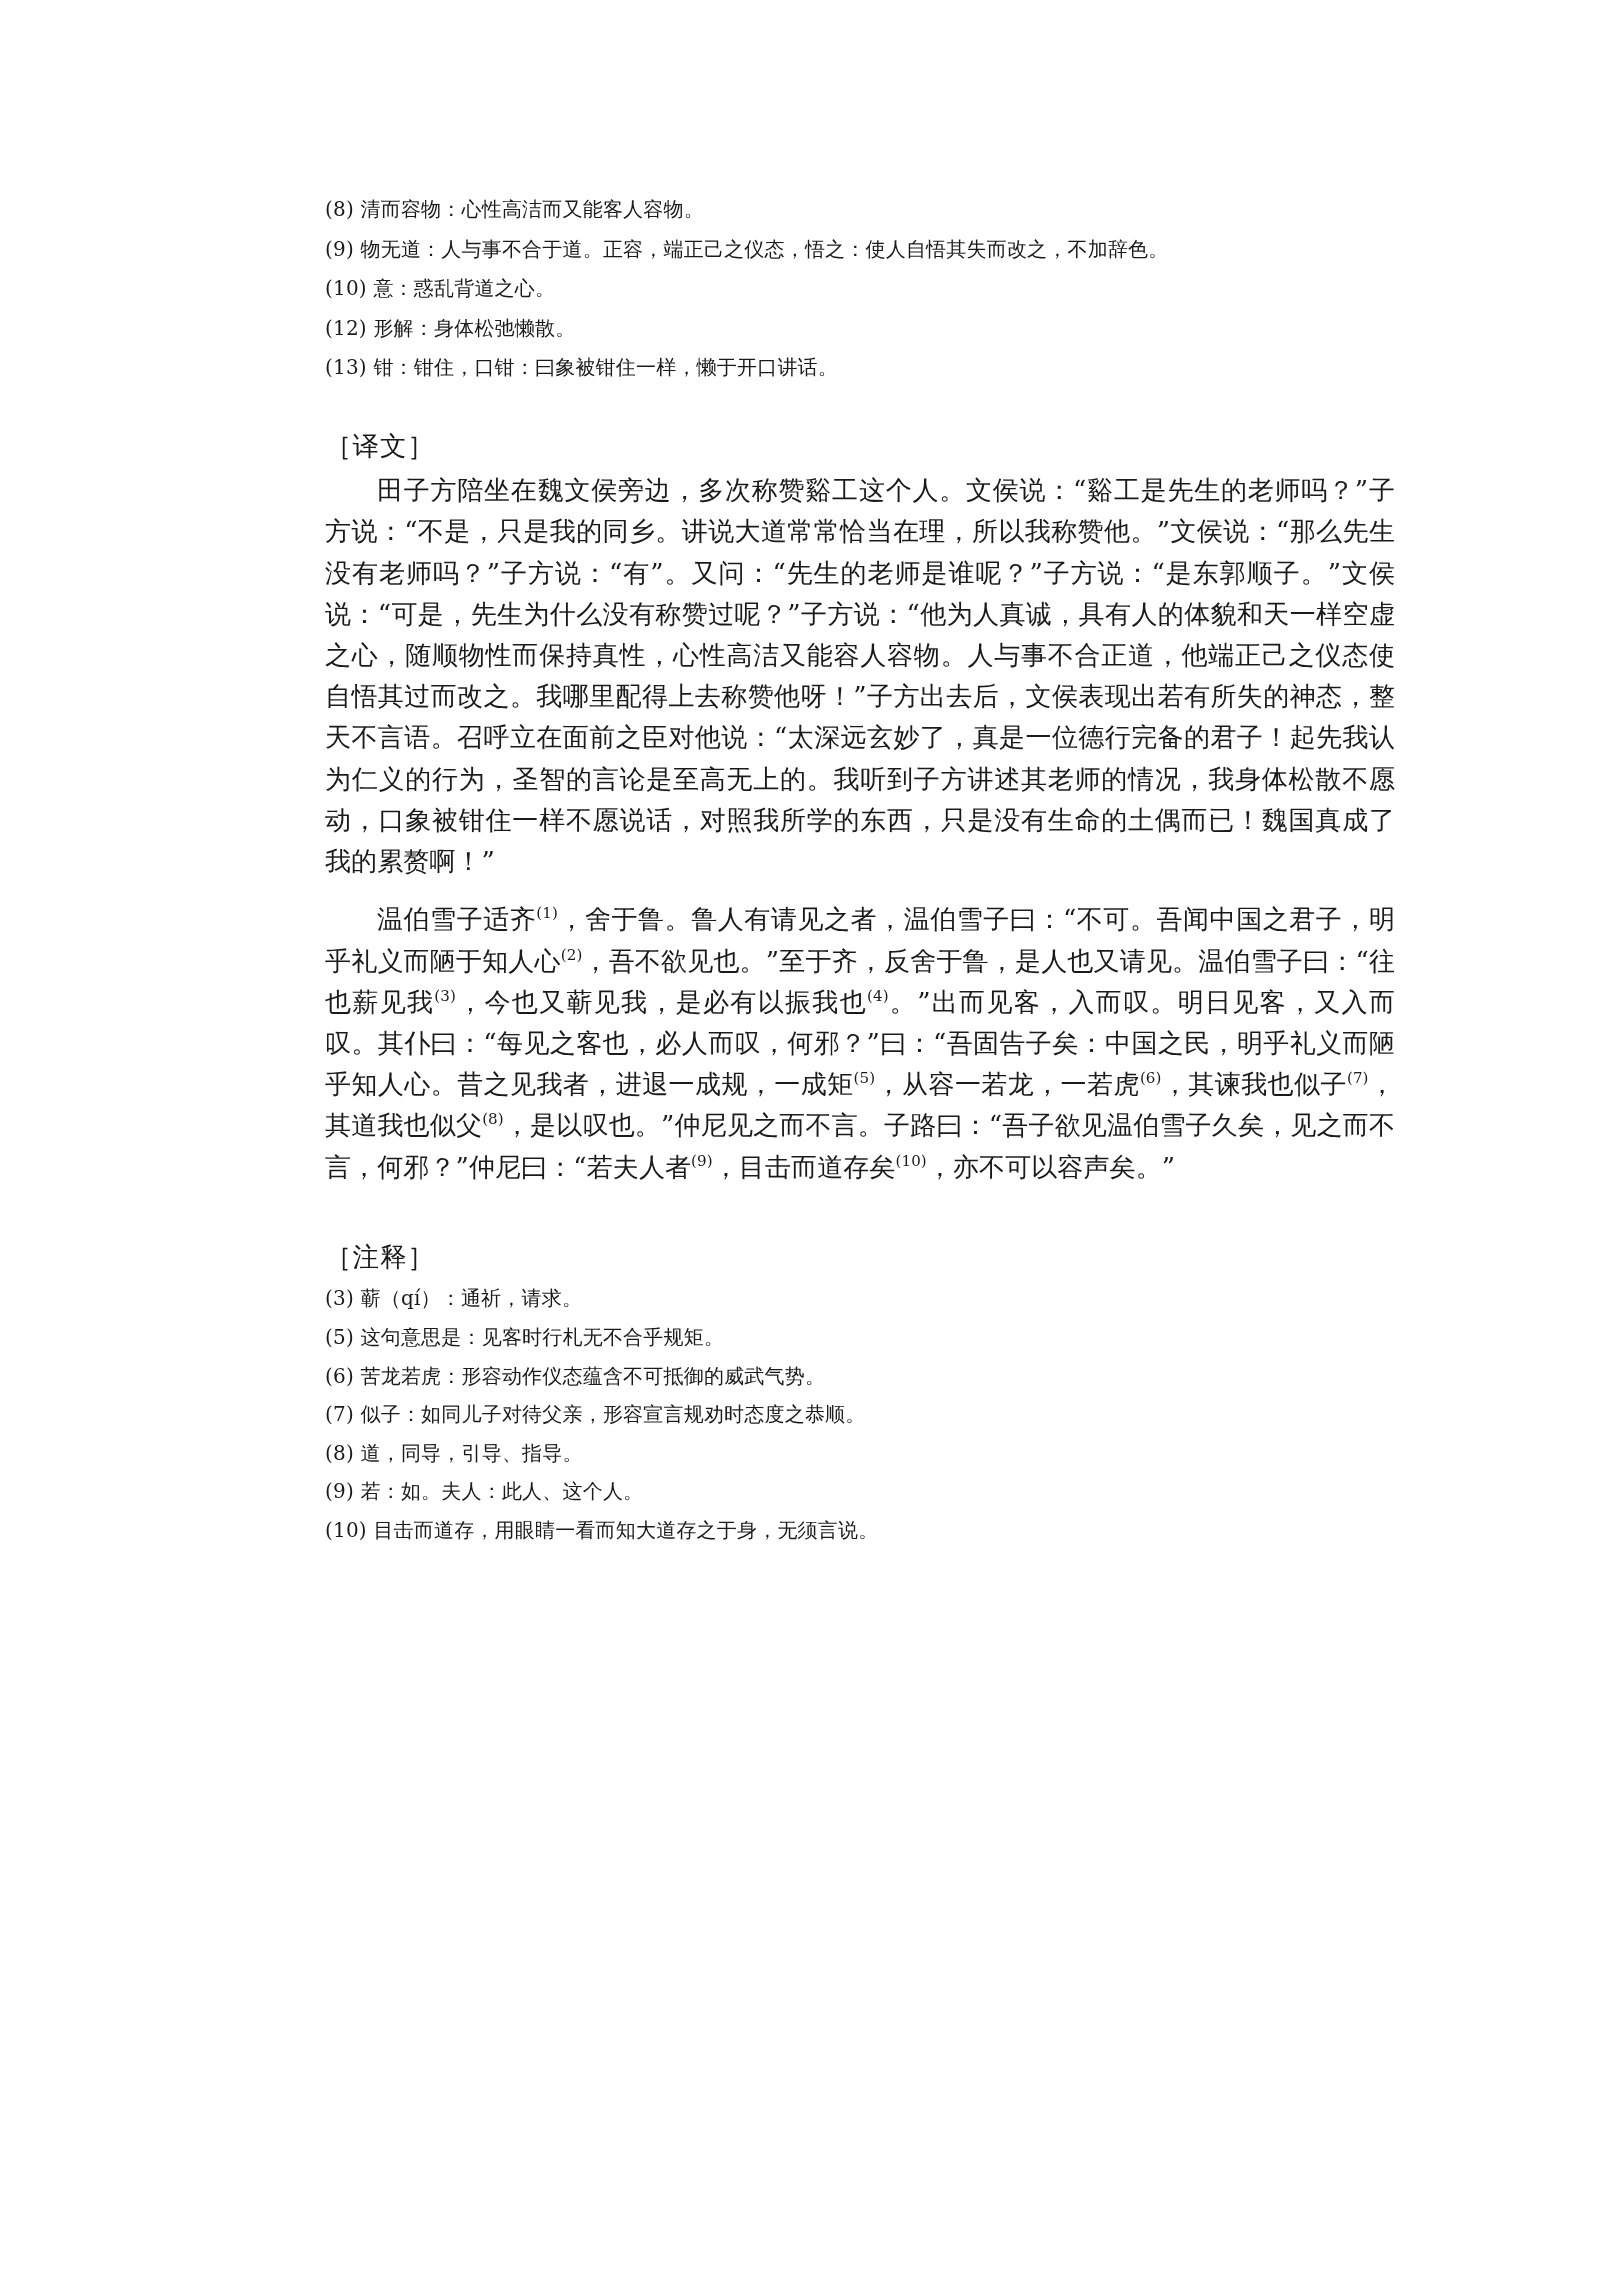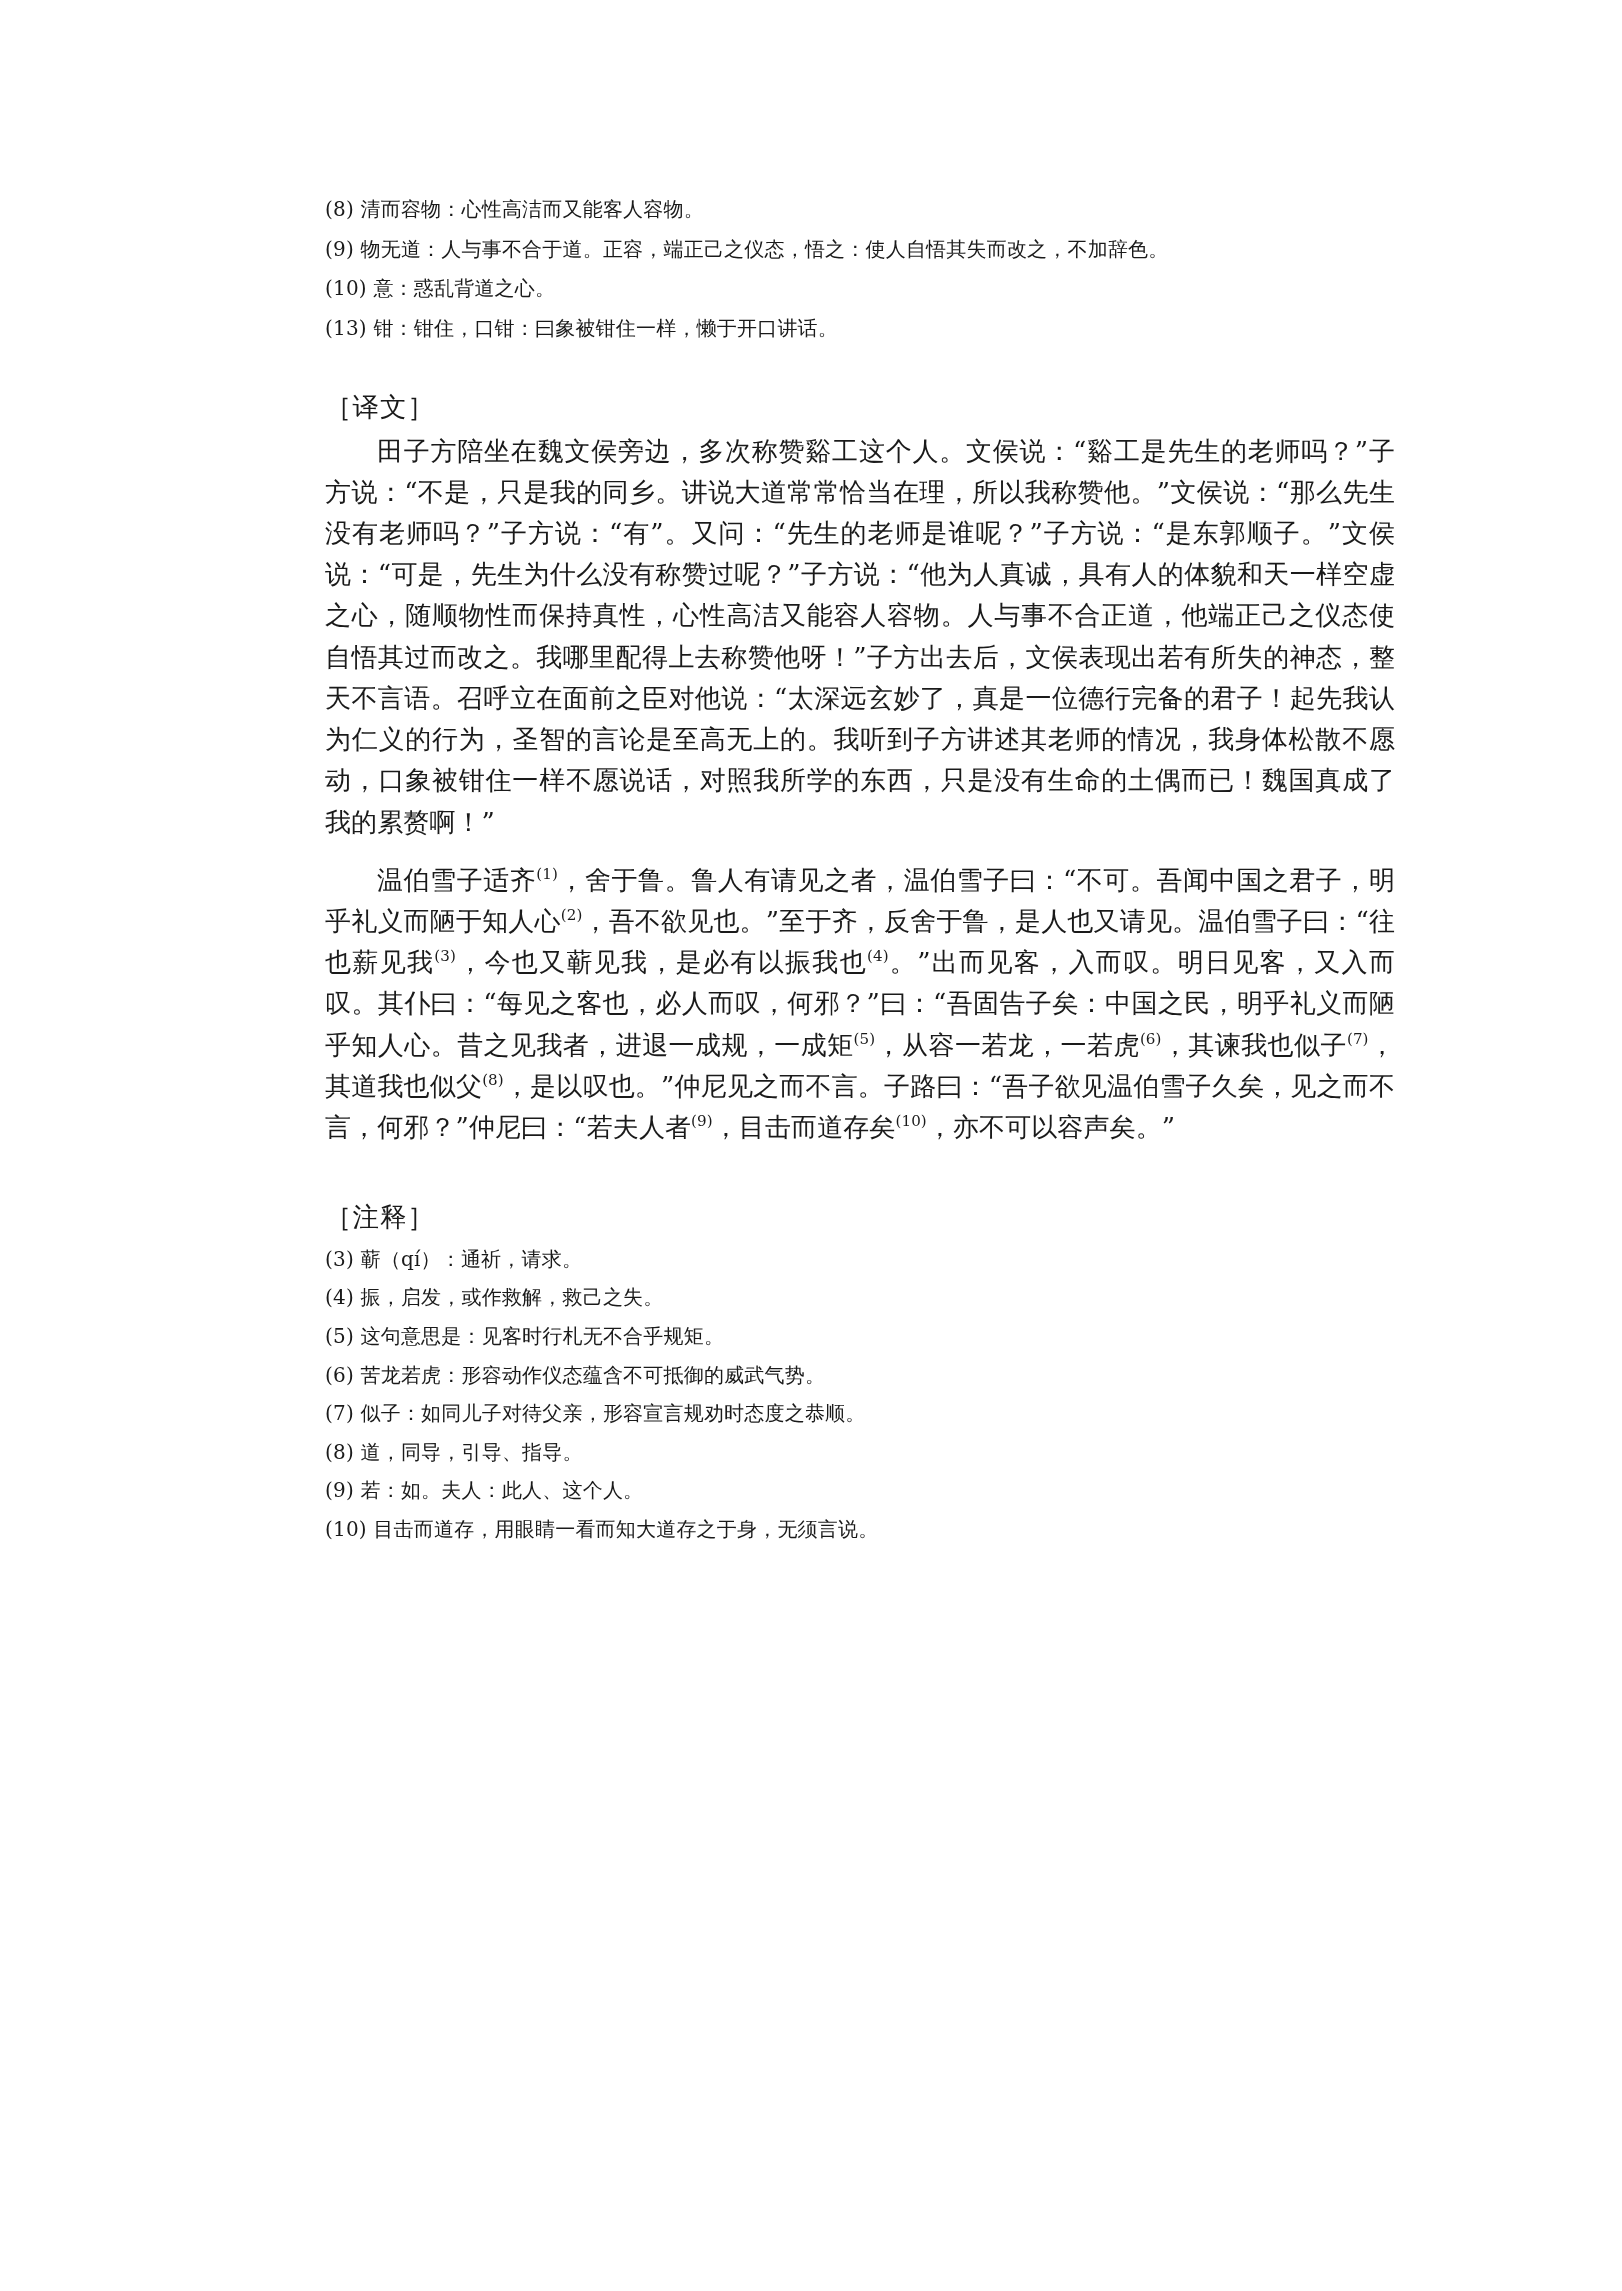--- a/index.html
+++ b/index.html
@@ -66,34 +66,34 @@
 </style>
 </head>
 <body>
 
 <div class="page">
 
   <div class="notes-block-top">
     <p class="note-line">(8) 清而容物：心性高洁而又能客人容物。</p>
     <p class="note-line">(9) 物无道：人与事不合于道。正容，端正己之仪态，悟之：使人自悟其失而改之，不加辞色。</p>
     <p class="note-line">(10) 意：惑乱背道之心。</p>
+    <p class="note-line">(12) 形解：身体松弛懒散。</p>
     <p class="note-line">(13) 钳：钳住，口钳：曰象被钳住一样，懒于开口讲话。</p>
   </div>
 
   <h2 class="section-head">［译文］</h2>
 
   <p class="body-para">田子方陪坐在魏文侯旁边，多次称赞谿工这个人。文侯说：“谿工是先生的老师吗？”子方说：“不是，只是我的同乡。讲说大道常常恰当在理，所以我称赞他。”文侯说：“那么先生没有老师吗？”子方说：“有”。又问：“先生的老师是谁呢？”子方说：“是东郭顺子。”文侯说：“可是，先生为什么没有称赞过呢？”子方说：“他为人真诚，具有人的体貌和天一样空虚之心，随顺物性而保持真性，心性高洁又能容人容物。人与事不合正道，他端正己之仪态使自悟其过而改之。我哪里配得上去称赞他呀！”子方出去后，文侯表现出若有所失的神态，整天不言语。召呼立在面前之臣对他说：“太深远玄妙了，真是一位德行完备的君子！起先我认为仁义的行为，圣智的言论是至高无上的。我听到子方讲述其老师的情况，我身体松散不愿动，口象被钳住一样不愿说话，对照我所学的东西，只是没有生命的土偶而已！魏国真成了我的累赘啊！”</p>
 
   <p class="body-para" id="classical-paragraph"><span>温伯雪子适齐</span><sup>(1)</sup><span>，舍于鲁。鲁人有请见之者，温伯雪子曰：“不可。吾闻中国之君子，明乎礼义而陋于知人心</span><sup>(2)</sup><span>，吾不欲见也。”至于齐，反舍于鲁，是人也又请见。温伯雪子曰：“往也薪见我</span><sup>(3)</sup><span>，今也又蕲见我，是必有以振我也</span><sup>(4)</sup><span>。”出而见客，入而叹。明日见客，又入而叹。其仆曰：“每见之客也，必人而叹，何邪？”曰：“吾固告子矣：中国之民，明乎礼义而陋乎知人心。昔之见我者，进退一成规，一成矩</span><sup>(5)</sup><span>，从容一若龙，一若虎</span><sup>(6)</sup><span>，其谏我也似子</span><sup>(7)</sup><span>，其道我也似父</span><sup>(8)</sup><span>，是以叹也。”仲尼见之而不言。子路曰：“吾子欲见温伯雪子久矣，见之而不言，何邪？”仲尼曰：“若夫人者</span><sup>(9)</sup><span>，目击而道存矣</span><sup>(10)</sup><span>，亦不可以容声矣。”</span></p>
 
   <h2 class="section-head">［注释］</h2>
 
   <div class="notes-block-bottom">
     <p class="note-line">(3) 蕲（qí）：通祈，请求。</p>
-    <p class="note-line">(4) 振，启发，或作救解，救己之失。</p>
     <p class="note-line">(5) 这句意思是：见客时行札无不合乎规矩。</p>
     <p class="note-line">(6) 苦龙若虎：形容动作仪态蕴含不可抵御的威武气势。</p>
     <p class="note-line">(7) 似子：如同儿子对待父亲，形容宣言规劝时态度之恭顺。</p>
     <p class="note-line">(8) 道，同导，引导、指导。</p>
     <p class="note-line">(9) 若：如。夫人：此人、这个人。</p>
     <p class="note-line">(10) 目击而道存，用眼睛一看而知大道存之于身，无须言说。</p>
   </div>
 
 </div>
 

